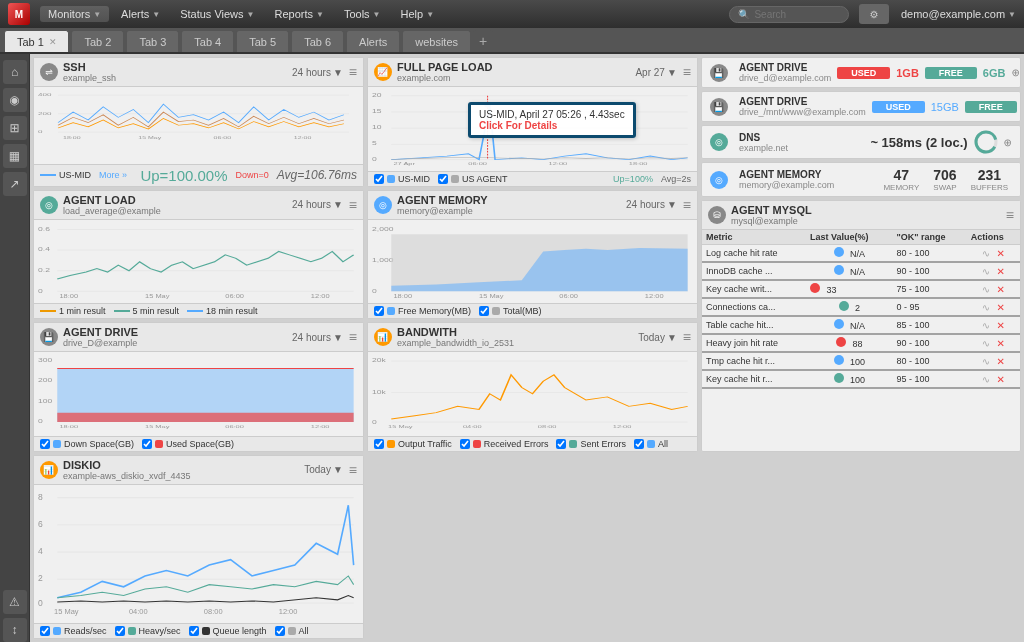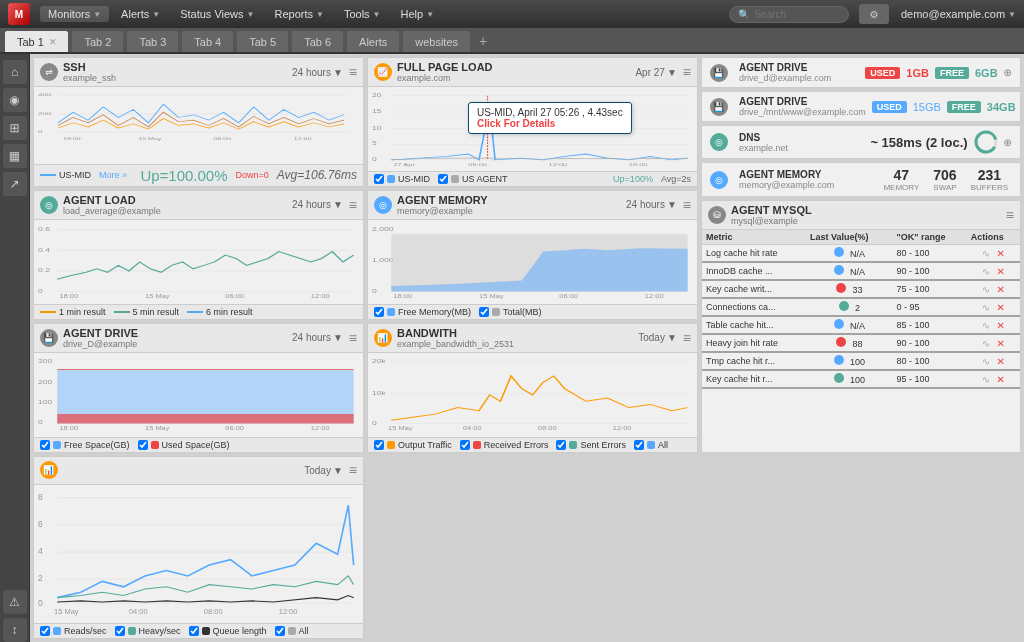--- a/index.html
+++ b/index.html
@@ -150,21 +150,21 @@
       background: #e8e8e8;
       border-top: 1px solid #ccc;
       font-size: 9px;
     }
     .legend-item { display: flex; align-items: center; gap: 3px; }
     .legend-dot { width: 8px; height: 8px; border-radius: 2px; }
     .legend-line { width: 16px; height: 2px; }
     .widget-title { font-weight: bold; font-size: 10px; color: #333; }
     .widget-sub { font-size: 9px; color: #888; }
     .badge {
-      padding: 1px 5px;
+      padding: 1px 14px;
       border-radius: 2px;
       font-size: 9px;
       font-weight: bold;
       color: white;
     }
     .badge-used { background: #e44; }
     .badge-free { background: #5a9; }
     .badge-used-blue { background: #5af; }
 
     
@@ -176,21 +176,21 @@
       overflow: hidden;
     }
 
     
     svg { overflow: visible; }
 
     
     .tooltip-box {
       position: absolute;
       background: rgba(255,255,255,0.95);
-      border: 1px solid #0c4a6e;
+      border: 3px solid #0c4a6e;
       border-radius: 3px;
       padding: 4px 8px;
       font-size: 10px;
       pointer-events: none;
       box-shadow: 1px 1px 4px rgba(0,0,0,0.2);
     }
     .tooltip-link { color: #e44; font-weight: bold; font-size: 10px; }
 
     
     .data-table { width: 100%; border-collapse: collapse; font-size: 9px; }
@@ -472,21 +472,21 @@
       <span>N/A</span>
     </td>
     <td>90 - 100</td>
     <td style="text-align:center;">
       <span style="cursor:pointer;font-size:10px;color:#aaa;margin:0 2px;">∿</span>
       <span style="cursor:pointer;font-size:10px;color:#e44;margin:0 2px;">✕</span>
     </td>
   </tr>
               <tr>
     <td>Key cache writ...</td>
-    <td style="text-align:center;">
+    <td style="">
       <span style="width:10px;height:10px;border-radius:50%;background:#e44;display:inline-block;margin-right:4px;"></span>
       <span>33</span>
     </td>
     <td>75 - 100</td>
     <td style="text-align:center;">
       <span style="cursor:pointer;font-size:10px;color:#aaa;margin:0 2px;">∿</span>
       <span style="cursor:pointer;font-size:10px;color:#e44;margin:0 2px;">✕</span>
     </td>
   </tr>
               <tr>
@@ -590,21 +590,21 @@
       <div class="legend-item">
         <div class="legend-line" style="background:#e90;"></div>
         <span>1 min result</span>
       </div>
       <div class="legend-item">
         <div class="legend-line" style="background:#5a9;"></div>
         <span>5 min result</span>
       </div>
       <div class="legend-item">
         <div class="legend-line" style="background:#5af;"></div>
-        <span>6 min result</span>
+        <span>18 min result</span>
       </div>
     </div>
   </div>
 
   <div class="panel">
     <div class="panel-header">
       <div class="panel-icon blue">◎</div>
       <div>
         <div class="panel-title">AGENT MEMORY</div>
         <div class="panel-subtitle">memory@example</div>
@@ -670,21 +670,21 @@
         <text x="20" y="115" font-size="7" fill="#999">18:00</text>
         <text x="100" y="115" font-size="7" fill="#999">15 May</text>
         <text x="175" y="115" font-size="7" fill="#999">06:00</text>
         <text x="255" y="115" font-size="7" fill="#999">12:00</text>
       </svg>
     </div>
     <div class="legend">
       <div class="legend-item">
         <input type="checkbox" checked="" style="width: 10px; height: 10px;">
         <div class="legend-dot" style="background:#5af;"></div>
-        <span>Free Space(GB)</span>
+        <span>Down Space(GB)</span>
       </div>
       <div class="legend-item">
         <input type="checkbox" checked="" style="width: 10px; height: 10px;">
         <div class="legend-dot" style="background:#e44;"></div>
         <span>Used Space(GB)</span>
       </div>
     </div>
   </div>
 
   <div class="panel">
@@ -735,20 +735,24 @@
         <input type="checkbox" checked="" style="width: 10px; height: 10px;">
         <div class="legend-dot" style="background:#5af;"></div>
         <span>All</span>
       </div>
     </div>
   </div>
 
   <div class="panel">
     <div class="panel-header">
       <div class="panel-icon orange">📊</div>
+      <div>
+        <div class="panel-title">DISKIO</div>
+        <div class="panel-subtitle">example-aws_diskio_xvdf_4435</div>
+      </div>
       <div class="panel-time">
         <span>Today</span> ▼
       </div>
       <div class="panel-menu">≡</div>
     </div>
     <div class="panel-body">
       <svg width="100%" height="100%" viewBox="0 0 300 120" preserveAspectRatio="none">
         <text x="0" y="10" font-size="8" fill="#999">8</text>
         <text x="0" y="35" font-size="8" fill="#999">6</text>
         <text x="0" y="60" font-size="8" fill="#999">4</text>

